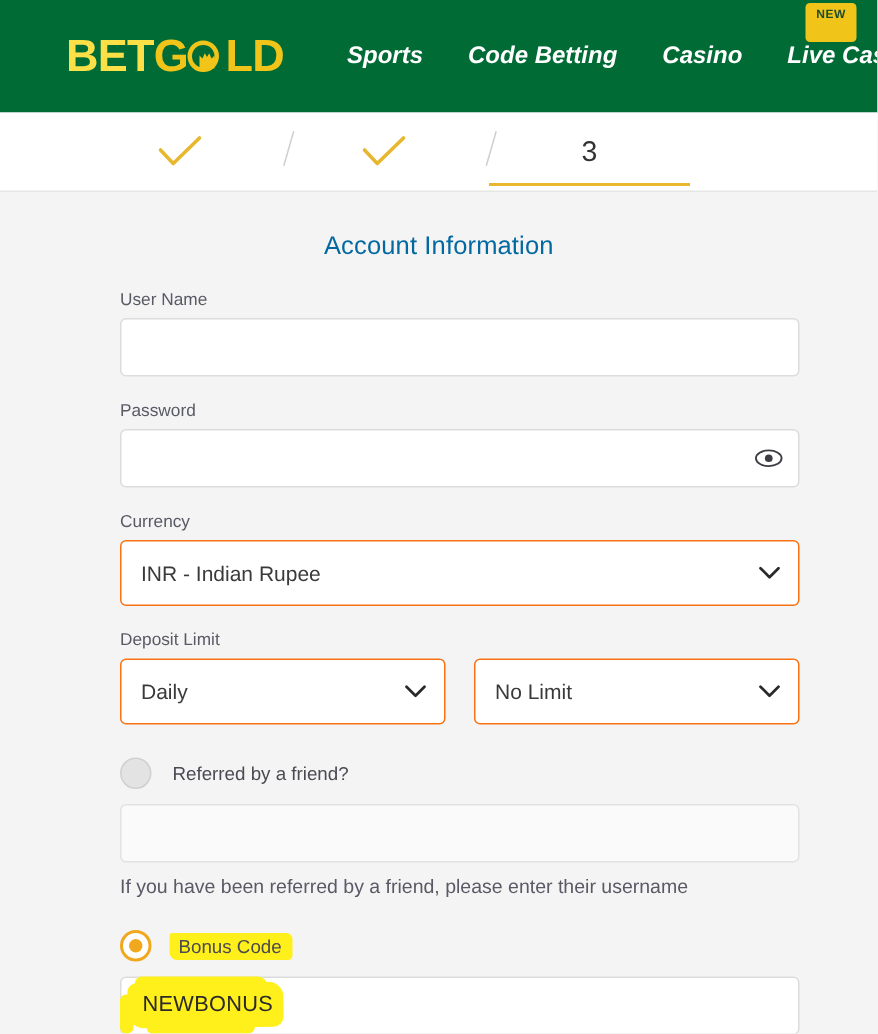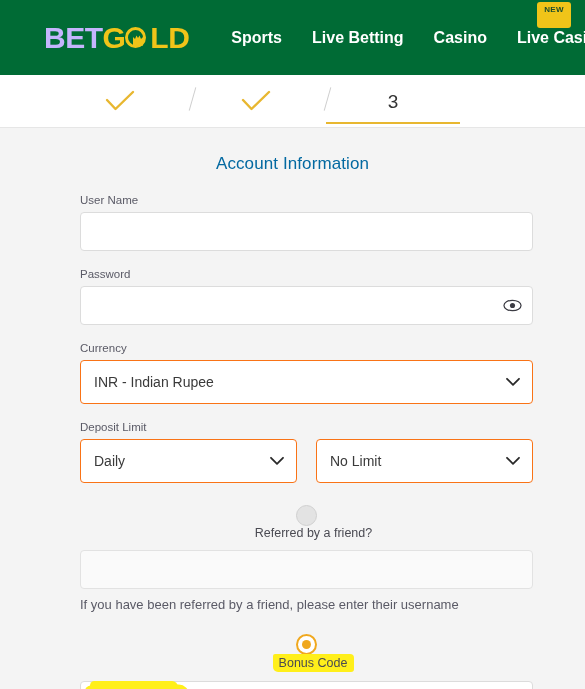--- a/index.html
+++ b/index.html
@@ -27,21 +27,21 @@
   .logo {
     margin-left: 44px;
     display: flex;
     align-items: center;
     font-size: 30px;
     font-weight: 700;
     letter-spacing: -0.5px;
     line-height: 1;
     user-select: none;
   }
-  .logo-bet { color: #c4b5fd; }
+  .logo-bet { color: #fde047; }
   .logo-gold-pre, .logo-gold-post { color: #f0c419; }
   .logo-o {
     position: relative;
     display: inline-block;
     width: 25px;
     height: 25px;
     margin: 0 0px;
     vertical-align: middle;
   }
   .logo-o-ring {
@@ -63,20 +63,21 @@
     align-items: center;
     margin-left: 42px;
     gap: 30px;
   }
   .nav-item {
     color: #ffffff;
     font-size: 16px;
     font-weight: 700;
     white-space: nowrap;
     cursor: pointer;
+    font-style: italic;
   }
   .new-badge {
     position: absolute;
     right: 14px;
     top: 2px;
     background: #f0c419;
     color: #1d4d2b;
     font-size: 8px;
     font-weight: 700;
     letter-spacing: 0.4px;
@@ -210,21 +211,20 @@
     gap: 19px;
   }
   .row-2 > div { flex: 1; position: relative; }
 
   
   .radio-row {
     display: flex;
     align-items: center;
     margin-top: 22px;
     margin-bottom: 10px;
-    flex-direction: column;
   }
   .radio {
     width: 21px;
     height: 21px;
     border-radius: 50%;
     box-sizing: border-box;
     flex: none;
     cursor: pointer;
   }
   .radio-off {
@@ -335,21 +335,21 @@
       <svg class="logo-o-crown" viewBox="0 0 12 13" xmlns="http://www.w3.org/2000/svg">
         <path d="M1 4 L1 11 L11 11 L11 4 L9 6 L7.5 2.5 L6 5 L4.5 2.5 L3 6 Z" fill="#f0c419"></path>
         <rect x="1" y="11" width="10" height="1.6" fill="#f0c419"></rect>
       </svg>
     </span>
     <span class="logo-gold-post">LD</span>
   </div>
 
   <nav class="nav">
     <span class="nav-item">Sports</span>
-    <span class="nav-item">Live Betting</span>
+    <span class="nav-item">Code Betting</span>
     <span class="nav-item">Casino</span>
     <span class="nav-item">Live Casino</span>
   </nav>
 
   <span class="new-badge">NEW</span>
 </div>
 
 <div class="stepper">
 
   <div class="step step-1">

